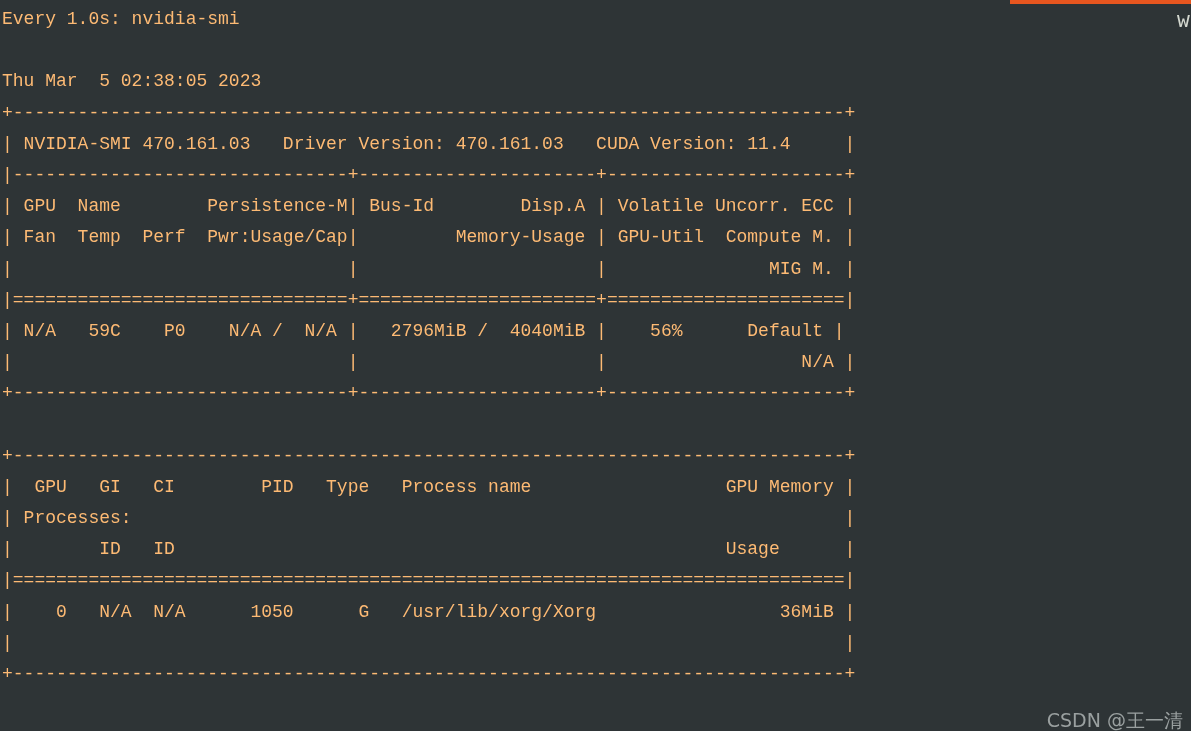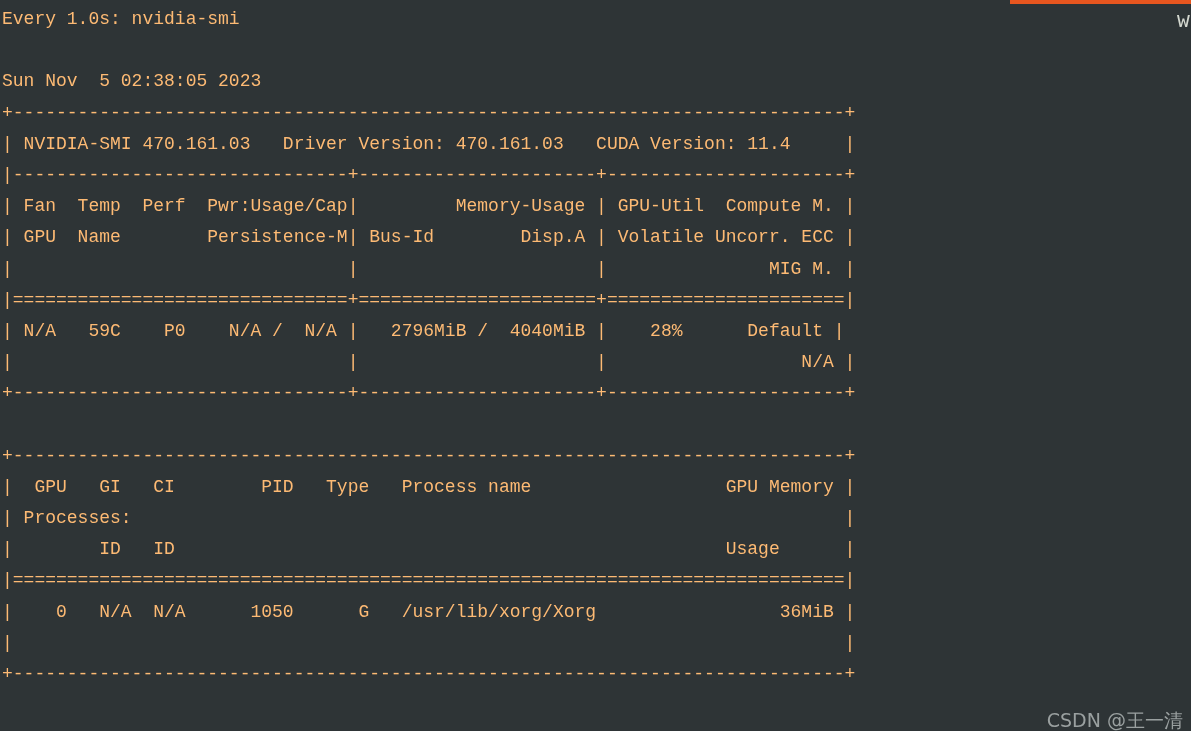--- a/index.html
+++ b/index.html
@@ -78,30 +78,30 @@
 <div id="terminal">
 
   <div id="accent-bar"></div>
 
   <div id="edge-glyph">w</div>
 
   <div id="screen-lines">
 
     <span class="tline">Every 1.0s: nvidia-smi</span>
     <span class="tline"></span>
-    <span class="tline">Sun Nov  5 02:38:05 2023</span>
+    <span class="tline">Thu Mar  5 02:38:05 2023</span>
 
     <span class="tline">+-----------------------------------------------------------------------------+</span>
     <span class="tline">| NVIDIA-SMI 470.161.03   Driver Version: 470.161.03   CUDA Version: 11.4     |</span>
     <span class="tline">|-------------------------------+----------------------+----------------------+</span>
+    <span class="tline">| GPU  Name        Persistence-M| Bus-Id        Disp.A | Volatile Uncorr. ECC |</span>
     <span class="tline">| Fan  Temp  Perf  Pwr:Usage/Cap|         Memory-Usage | GPU-Util  Compute M. |</span>
-    <span class="tline">| GPU  Name        Persistence-M| Bus-Id        Disp.A | Volatile Uncorr. ECC |</span>
     <span class="tline">|                               |                      |               MIG M. |</span>
     <span class="tline">|===============================+======================+======================|</span>
-    <span class="tline">| N/A   59C    P0    N/A /  N/A |   2796MiB /  4040MiB |    28%      Default |</span>
+    <span class="tline">| N/A   59C    P0    N/A /  N/A |   2796MiB /  4040MiB |    56%      Default |</span>
     <span class="tline">|                               |                      |                  N/A |</span>
     <span class="tline">+-------------------------------+----------------------+----------------------+</span>
 
     <span class="tline"></span>
 
     <span class="tline">+-----------------------------------------------------------------------------+</span>
     <span class="tline">|  GPU   GI   CI        PID   Type   Process name                  GPU Memory |</span>
     <span class="tline">| Processes:                                                                  |</span>
     <span class="tline">|        ID   ID                                                   Usage      |</span>
     <span class="tline"><span>|=============================================================================|</span></span>

